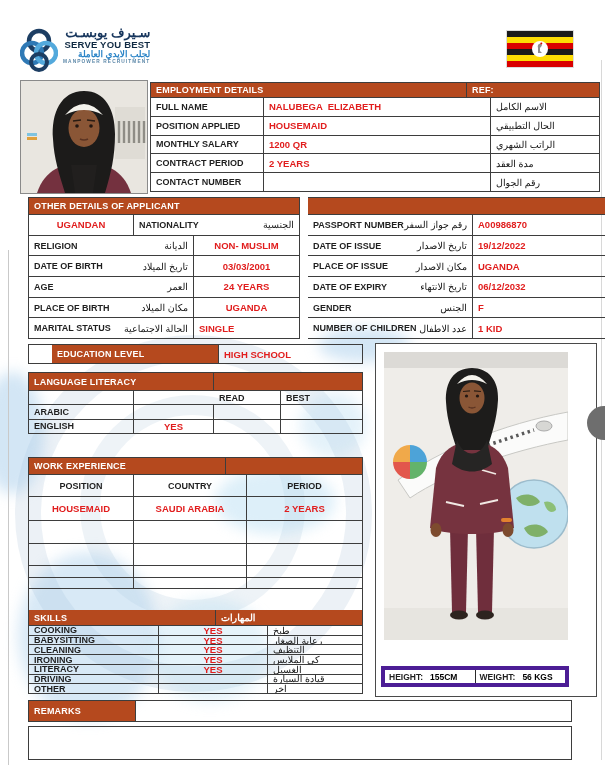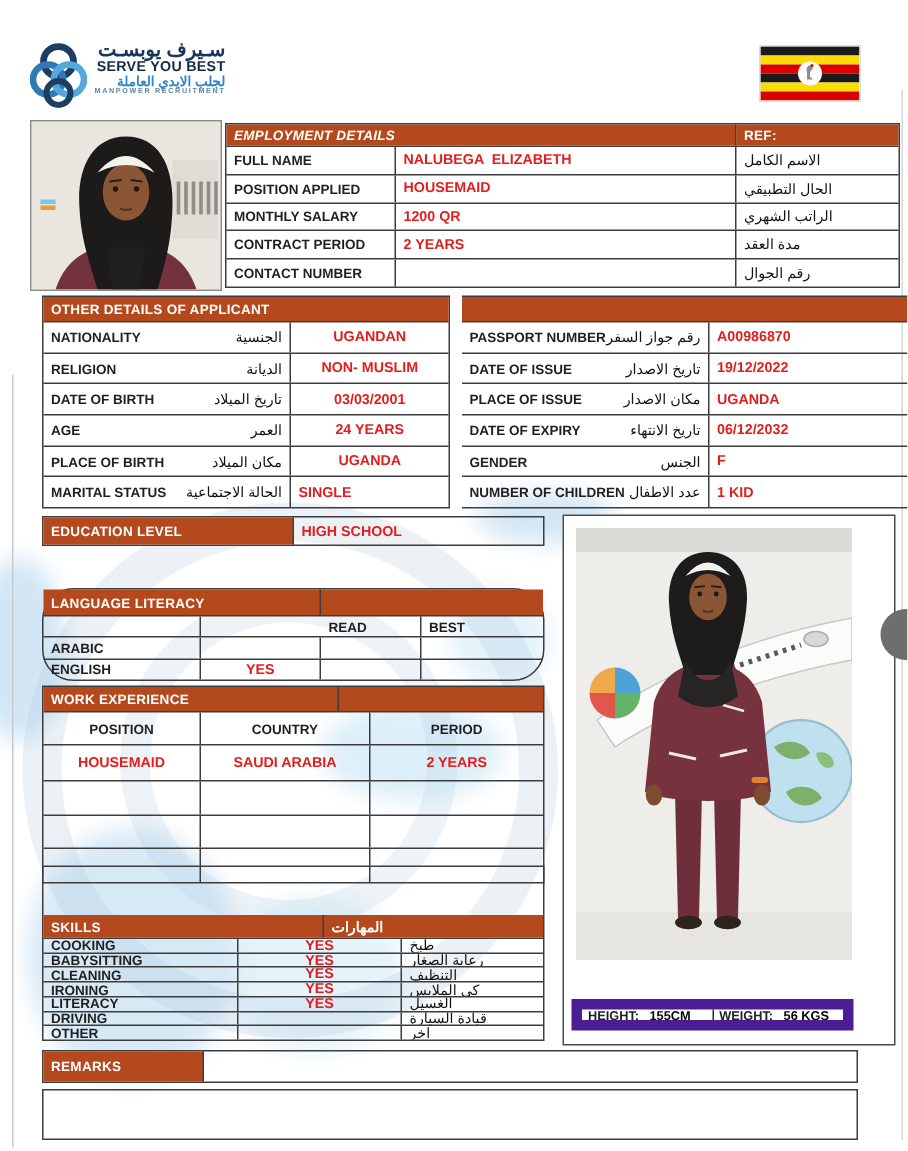--- a/index.html
+++ b/index.html
@@ -31,21 +31,21 @@
   .logo-en{font-size:9.5px;font-weight:800;color:#102a43;letter-spacing:.2px;}
   .logo-ar2{font-size:9px;font-weight:bold;color:#2e86c8;direction:rtl;}
   .logo-en2{font-size:4.8px;font-weight:bold;color:#5b87a8;letter-spacing:1.1px;}
   
   #flag{position:absolute;left:507px;top:31px;width:66px;height:36px;z-index:2;box-shadow:0 0 0 1px #ddd;}
   
   #pphoto{position:absolute;left:20px;top:80px;width:128px;height:114px;z-index:2;border:1px solid #8a8a8a;box-sizing:border-box;background:#e9e6e0;}
   
   #panel{position:absolute;left:375px;top:343px;width:222px;height:354px;z-index:2;border:1px solid #4a4a4a;box-sizing:border-box;background:#fff;}
   #panel svg{position:absolute;left:8px;top:8px;}
-  #hwrow{position:absolute;left:5px;top:322px;width:188px;height:21px;border:7px solid #4c1d95;display:flex;box-sizing:border-box;background:#fff;}
+  #hwrow{position:absolute;left:5px;top:322px;width:188px;height:21px;border:4px solid #4c1d95;display:flex;box-sizing:border-box;background:#fff;}
   .hwcell{flex:1;display:flex;align-items:center;gap:7px;padding:0 4px;border-right:1px solid #2a2a2a;box-sizing:border-box;}
   .hwcell:last-child{border-right:none;}
   .hwlab{font-size:8.5px;font-weight:bold;color:#222;}
   .hwval{font-size:8.5px;font-weight:bold;color:#000;}
   
   #remarks-body{position:absolute;left:28px;top:726px;width:544px;height:34px;border:1px solid #3d3d3d;z-index:2;box-sizing:border-box;background:transparent;}
   
   .edge{position:absolute;background:#c9c9c9;z-index:1;}
   #side-knob{position:absolute;right:-16px;top:406px;width:34px;height:34px;border-radius:50%;background:#6e6e6e;z-index:4;}
 </style>
@@ -116,21 +116,21 @@
         <circle cx="70" cy="45" r="1.8" fill="#221712"></circle>
       <path d="M52,40 L60,39" stroke="#2a1c13" stroke-width="1.4"></path>
         <path d="M66,39 L74,40" stroke="#2a1c13" stroke-width="1.4"></path>
       <path d="M59,58 Q63,60 67,58" stroke="#5b3322" stroke-width="1.6" fill="none"></path>
       <path d="M50,84 L76,84 L72,112 L54,112 Z" fill="#211f1e"></path>
     </svg>
   </div>
 
   <div class="tbl" style="left:150px;top:82px;width:450px;height:110px;">
     <div class="tr" style="flex:0 0 14px;">
-      <div class="td hdr" style="width:340px;font-style:italic;">EMPLOYMENT DETAILS</div>
+      <div class="td hdr" style="width:316px;">EMPLOYMENT DETAILS</div>
       <div class="td hdr grow">REF:</div>
     </div>
     <div class="tr">
       <div class="td lbl" style="width:113px;">FULL NAME</div>
       <div class="td val" style="width:227px;">NALUBEGA  ELIZABETH</div>
       <div class="td ar r grow">الاسم الكامل</div>
     </div>
     <div class="tr">
       <div class="td lbl" style="width:113px;">POSITION APPLIED</div>
       <div class="td val" style="width:227px;">HOUSEMAID</div>
@@ -151,25 +151,25 @@
       <div class="td val" style="width:227px;"></div>
       <div class="td ar r grow">رقم الجوال</div>
     </div>
   </div>
 
   <div class="tbl" style="left:28px;top:197px;width:272px;height:142px;">
     <div class="tr" style="flex:0 0 16px;">
       <div class="td hdr grow">OTHER DETAILS OF APPLICANT</div>
     </div>
     <div class="tr">
+      <div class="td val c grow">UGANDAN</div>
       <div class="td between" style="width:165px;">
           <span class="lbl">NATIONALITY</span>
           <span class="ar">الجنسية</span>
         </div>
-      <div class="td val c grow">UGANDAN</div>
     </div>
     <div class="tr">
       <div class="td between" style="width:165px;">
           <span class="lbl">RELIGION</span>
           <span class="ar">الديانة</span>
         </div>
       <div class="td val c grow">NON- MUSLIM</div>
     </div>
     <div class="tr">
       <div class="td between" style="width:165px;">
@@ -242,28 +242,28 @@
     </div>
     <div class="tr">
       <div class="td between" style="width:165px;">
           <span class="lbl">NUMBER OF CHILDREN</span>
           <span class="ar">عدد الاطفال</span>
         </div>
       <div class="td val grow">1 KID</div>
     </div>
   </div>
 
-  <div class="tbl" style="left:28px;top:344px;width:335px;height:20px;">
+  <div class="tbl" style="left:28px;top:344px;width:335px;height:20px;padding-left:23px;">
     <div class="tr">
       <div class="td hdr" style="width:167px;">EDUCATION LEVEL</div>
       <div class="td val grow">HIGH SCHOOL</div>
     </div>
   </div>
 
-  <div class="tbl" style="left:28px;top:392px;width:335px;height:62px;border-radius:21px;">
+  <div class="tbl" style="left:28px;top:372px;width:335px;height:62px;">
     <div class="tr" style="flex:0 0 17px;">
       <div class="td hdr" style="width:185px;">LANGUAGE LITERACY</div>
       <div class="td hdr grow"></div>
     </div>
     <div class="tr">
       <div class="td" style="width:105px;"></div>
       <div class="td lbl" style="width:80px;margin-top:14px;">SPEAK</div>
       <div class="td lbl" style="width:67px;">READ</div>
       <div class="td lbl grow">BEST</div>
     </div>

